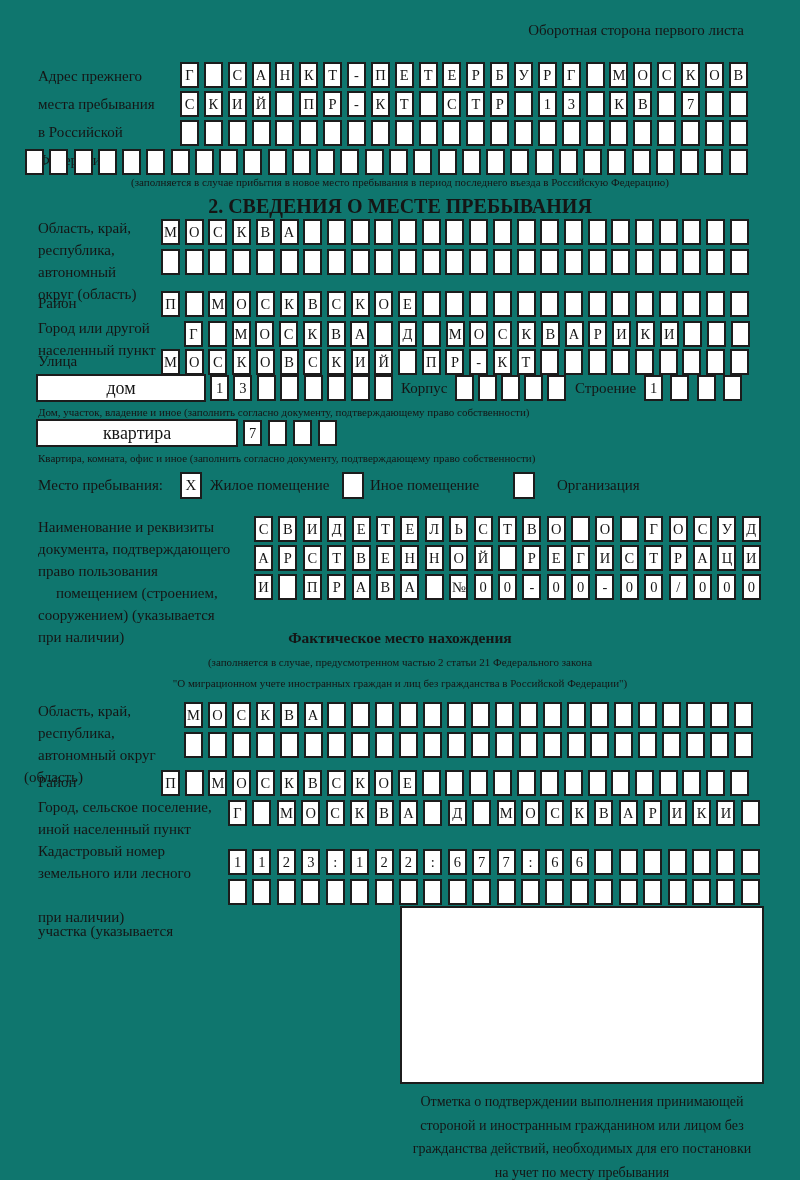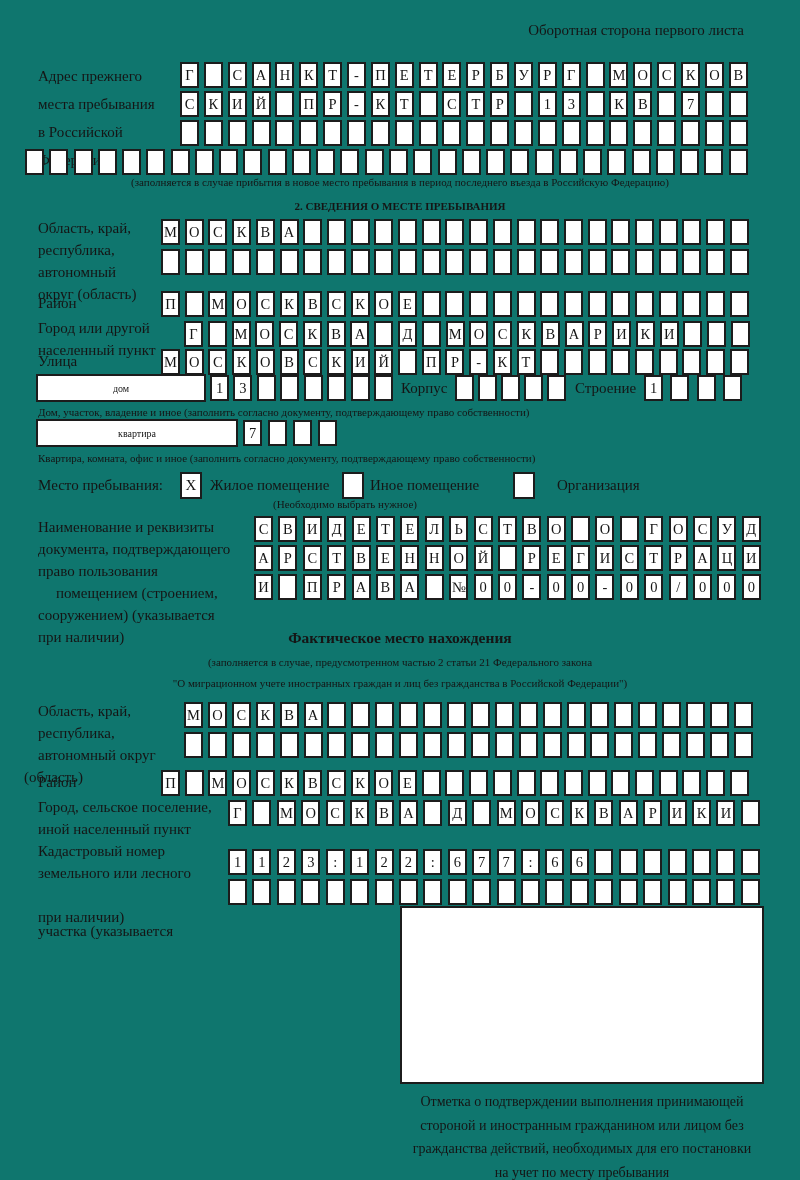--- a/index.html
+++ b/index.html
@@ -13,21 +13,21 @@
   .ctr{text-align:center;}
   .bold{font-weight:bold;}
   .row{position:absolute;display:flex;justify-content:space-between;}
   .cell{
     flex:none;width:19px;height:26px;box-sizing:border-box;border:2px solid #1c1c1c;
     display:flex;align-items:center;justify-content:center;
     font-size:14.5px;line-height:1;background:#fff;
   }
   .bigfield{
     position:absolute;height:28px;box-sizing:border-box;border:2px solid #1c1c1c;
-    display:flex;align-items:center;justify-content:center;font-size:10px;background:#fff;
+    display:flex;align-items:center;justify-content:center;font-size:18px;background:#fff;
   }
   .cb{
     position:absolute;width:22px;height:27px;box-sizing:border-box;border:2px solid #1c1c1c;
     display:flex;align-items:center;justify-content:center;font-size:15px;background:#fff;
   }
   .stamp{position:absolute;box-sizing:border-box;border:2px solid #1c1c1c;background:#fff;}
   .cap{font-size:14px;line-height:23.5px;text-align:center;}
 </style>
 </head>
 <body>
@@ -147,21 +147,21 @@
       <span class="cell"></span>
       <span class="cell"></span>
       <span class="cell"></span>
       <span class="cell"></span>
       <span class="cell"></span>
       <span class="cell"></span>
     </div>
 
   <div class="note ctr" style="left:0;top:176px;width:800px;">(заполняется в случае прибытия в новое место пребывания в период последнего въезда в Российскую Федерацию)</div>
 
-  <div class="lbl bold ctr" style="left:0;top:196px;width:800px;font-size:11px;">2. СВЕДЕНИЯ О МЕСТЕ ПРЕБЫВАНИЯ</div>
+  <div class="lbl bold ctr" style="left:0;top:196px;width:800px;font-size:20px;">2. СВЕДЕНИЯ О МЕСТЕ ПРЕБЫВАНИЯ</div>
 
   <div class="lbl" style="left:38px;top:218px;">Область, край,</div>
   <div class="lbl" style="left:38px;top:240px;">республика,</div>
   <div class="lbl" style="left:38px;top:262px;">автономный</div>
   <div class="lbl" style="left:38px;top:284px;">округ (область)</div>
   <div class="row" style="left:161px;top:219px;width:588px;">
       <span class="cell">М</span>
       <span class="cell">О</span>
       <span class="cell">С</span>
       <span class="cell">К</span>
@@ -341,21 +341,20 @@
 
   <div class="note" style="left:38px;top:452px;">Квартира, комната, офис и иное (заполнить согласно документу, подтверждающему право собственности)</div>
 
   <div class="lbl" style="left:38px;top:475px;">Место пребывания:</div>
   <div class="cb" style="left:180px;top:472px;">X</div>
   <div class="lbl" style="left:210px;top:475px;">Жилое помещение</div>
   <div class="cb" style="left:342px;top:472px;"></div>
   <div class="lbl" style="left:370px;top:475px;">Иное помещение</div>
   <div class="cb" style="left:513px;top:472px;"></div>
   <div class="lbl" style="left:557px;top:475px;">Организация</div>
-  <div class="note ctr" style="left:95px;top:498px;width:500px;">(Необходимо выбрать нужное)</div>
 
   <div class="lbl" style="left:38px;top:517px;">Наименование и реквизиты</div>
   <div class="lbl" style="left:38px;top:539px;">документа, подтверждающего</div>
   <div class="lbl" style="left:38px;top:561px;">право пользования</div>
   <div class="lbl" style="left:56px;top:583px;">помещением (строением,</div>
   <div class="lbl" style="left:38px;top:605px;">сооружением) (указывается</div>
   <div class="lbl" style="left:38px;top:627px;">при наличии)</div>
   <div class="row" style="left:254px;top:516px;width:507px;">
       <span class="cell">С</span>
       <span class="cell">В</span>

